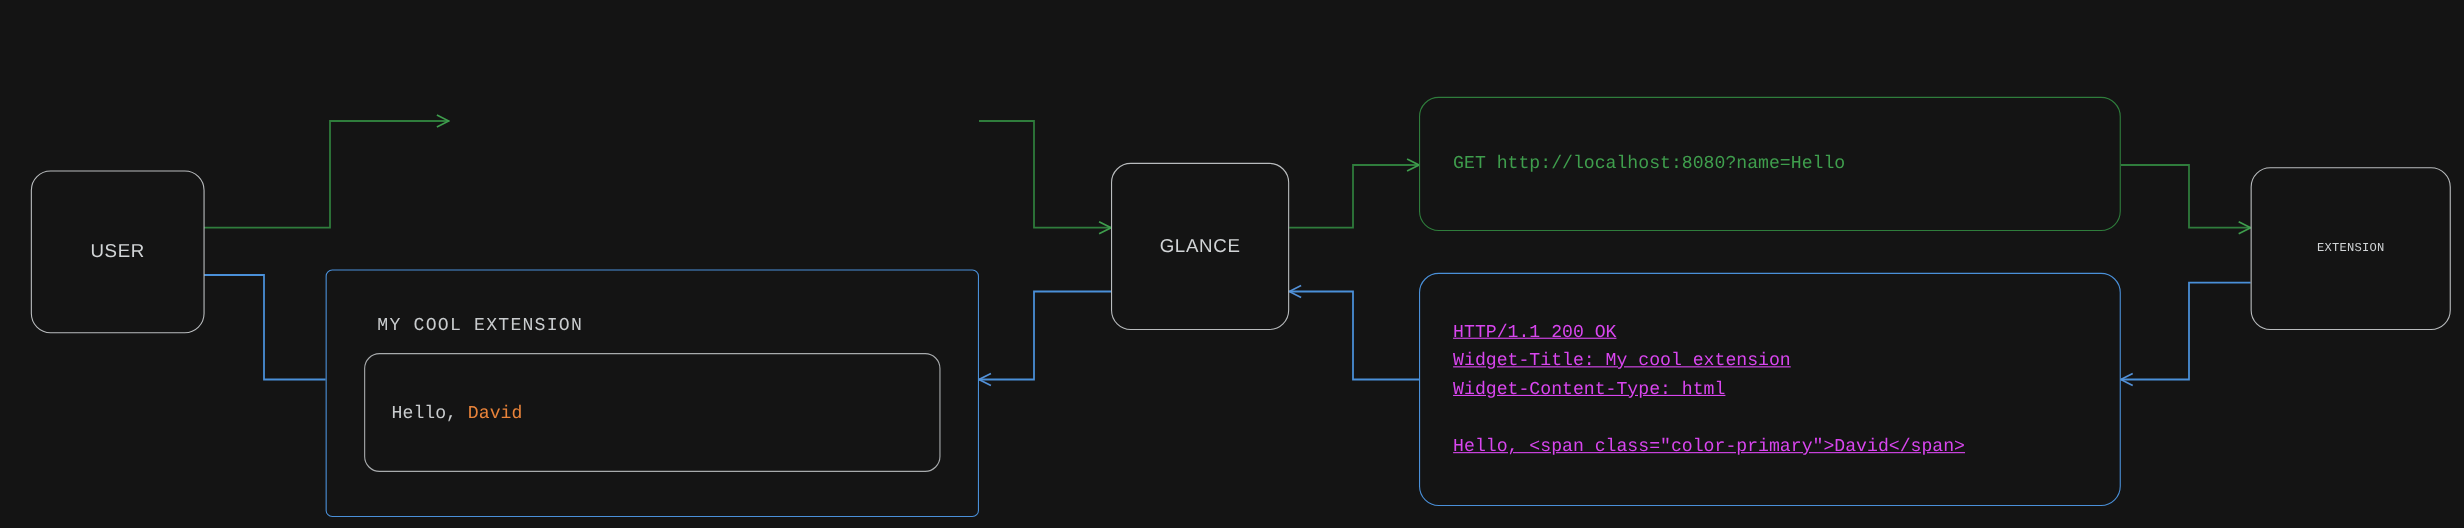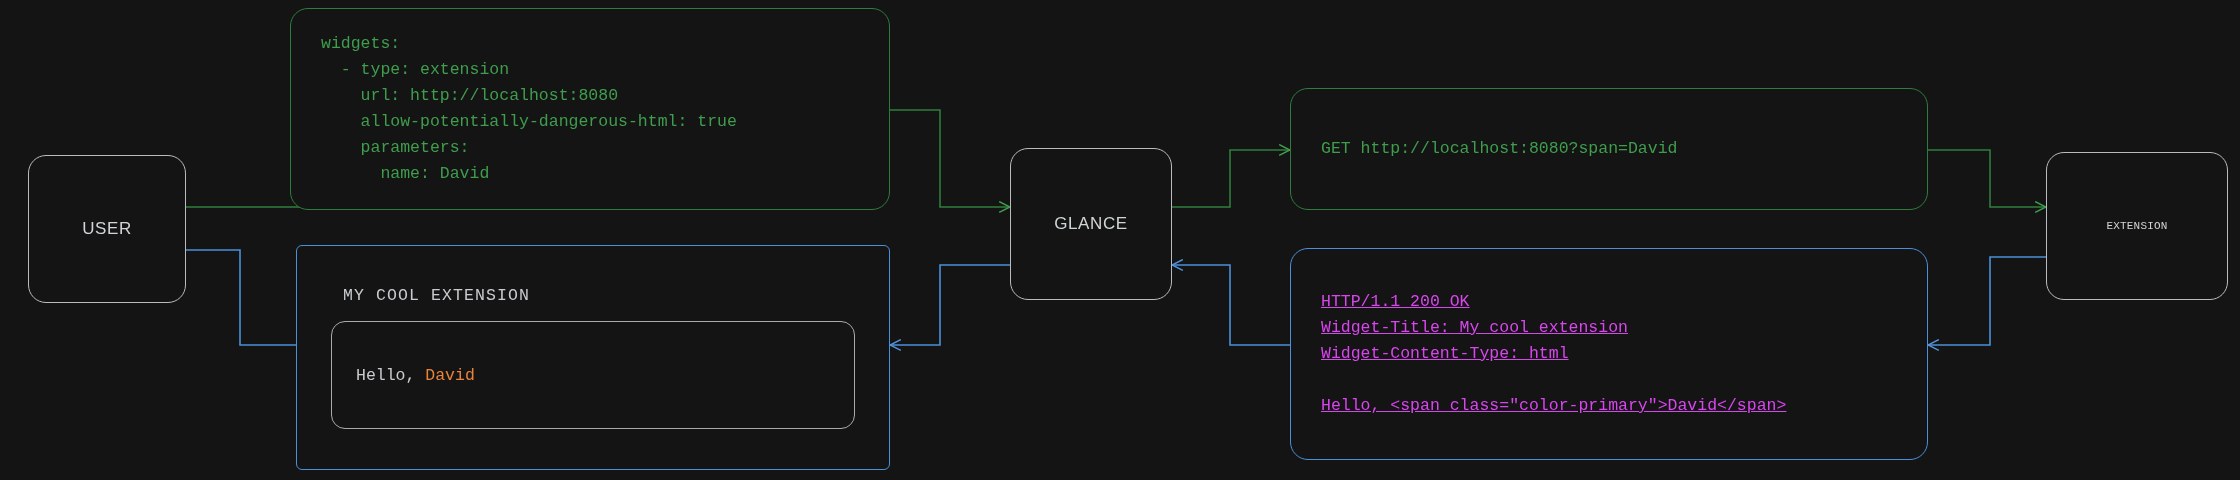--- a/index.html
+++ b/index.html
@@ -153,31 +153,23 @@
   </div>
 
   <div class="node plain-node" style="left:1010px; top:148px; width:162px; height:152px;">
     <span class="node-label">GLANCE</span>
   </div>
 
   <div class="node plain-node mono" style="left:2046px; top:152px; width:182px; height:148px;">
     <span class="node-label">EXTENSION</span>
   </div>
 
-  <div class="node panel green" style="left:290px; top:8px; width:600px; height:202px;">
-    <pre class="code green">widgets:
-  - type: extension
-    url: http://localhost:8080
-    allow-potentially-dangerous-html: true
-    parameters:
-      name: David</pre>
-  </div>
 
   <div class="node panel green" style="left:1290px; top:88px; width:638px; height:122px;">
-    <pre class="code green">GET http://localhost:8080?span=David</pre>
+    <pre class="code green">GET http://localhost:8080?name=Hello</pre>
   </div>
 
   <div class="node panel blue" style="left:1290px; top:248px; width:638px; height:212px;">
     <pre class="code blue">HTTP/1.1 200 OK
 Widget-Title: My cool extension
 Widget-Content-Type: html
 
 Hello, &lt;span class="color-primary"&gt;David&lt;/span&gt;</pre>
   </div>
 

